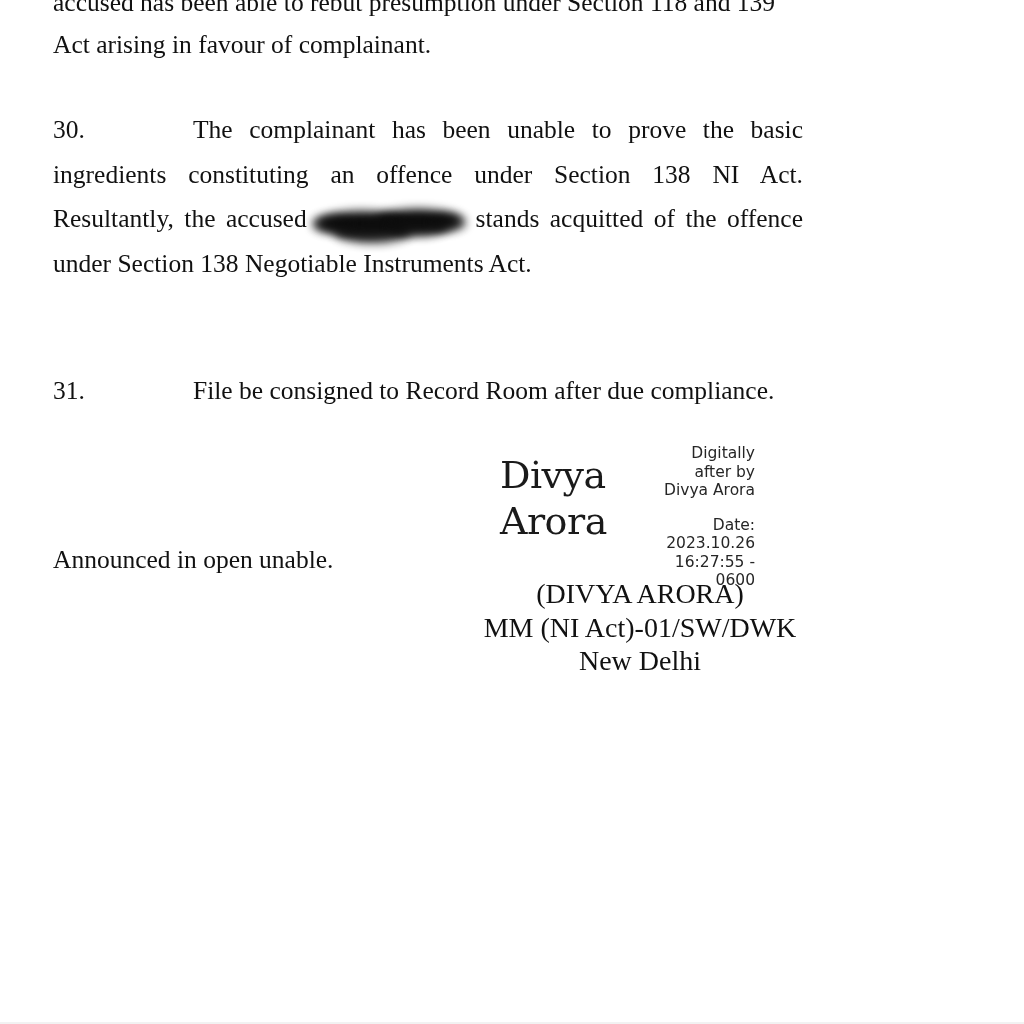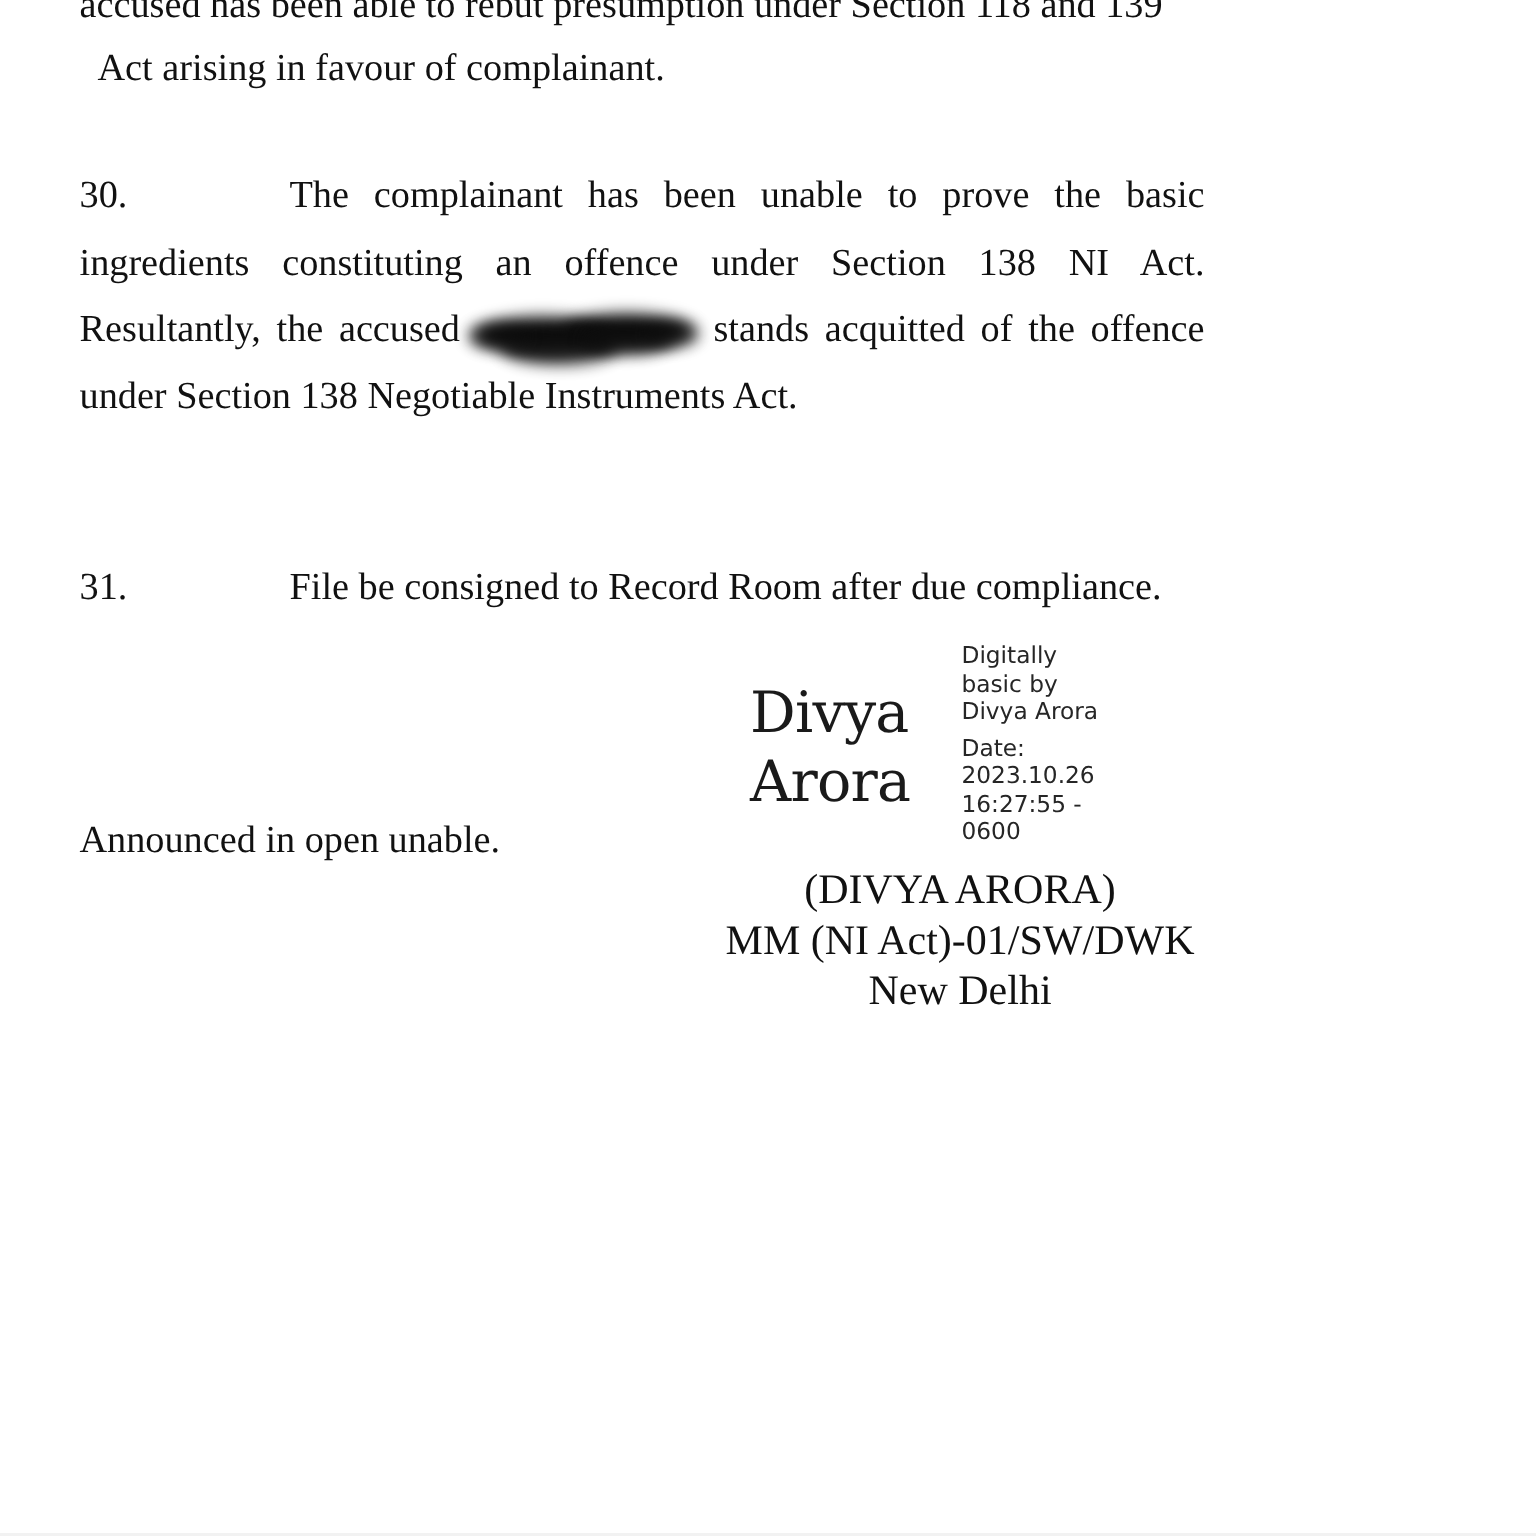--- a/index.html
+++ b/index.html
@@ -54,21 +54,21 @@
     font-size: 25.5px;
     line-height: 44.5px;
     text-align: justify;
     text-align-last: justify;
     color: #111111;
     white-space: nowrap;
     overflow: hidden;
   }
   .clipped-line span { display: inline-block; }
 
-  #para-top-cont { top: 23px; margin-left: 12px; }
+  #para-top-cont { top: 23px; }
   #para-30 { top: 108px; }
   #para-31 { top: 369px; }
 
   
   .redaction {
     position: absolute;
     left: 312px;
     top: 204px;
     width: 152px;
     height: 40px;
@@ -101,21 +101,21 @@
   .sig-meta {
     position: absolute;
     left: 641px;
     top: 428px;
     width: 130px;
     font-family: "DejaVu Sans", "Liberation Sans", sans-serif;
     font-size: 15.5px;
     line-height: 18.5px;
     color: #262626;
   }
-  .sig-meta .meta-group { margin: 0; }
+  .sig-meta .meta-group { margin: 16px; text-align: right; }
   .sig-meta .meta-group + .meta-group { margin-top: 6px; }
 
   
   .decided {
     position: absolute;
     left: 53px;
     top: 542px;
     font-size: 25.5px;
     line-height: 35px;
     color: #111111;
@@ -170,21 +170,21 @@
   </div>
 
   <div class="sig-name">
     <div>Divya</div>
     <div>Arora</div>
   </div>
 
   <div class="sig-meta">
     <div class="meta-group">
       <div>Digitally</div>
-      <div>basic by</div>
+      <div>after by</div>
       <div>Divya Arora</div>
     </div>
     <div class="meta-group">
       <div>Date:</div>
       <div>2023.10.26</div>
       <div>16:27:55 -</div>
       <div>0600</div>
     </div>
   </div>
 

